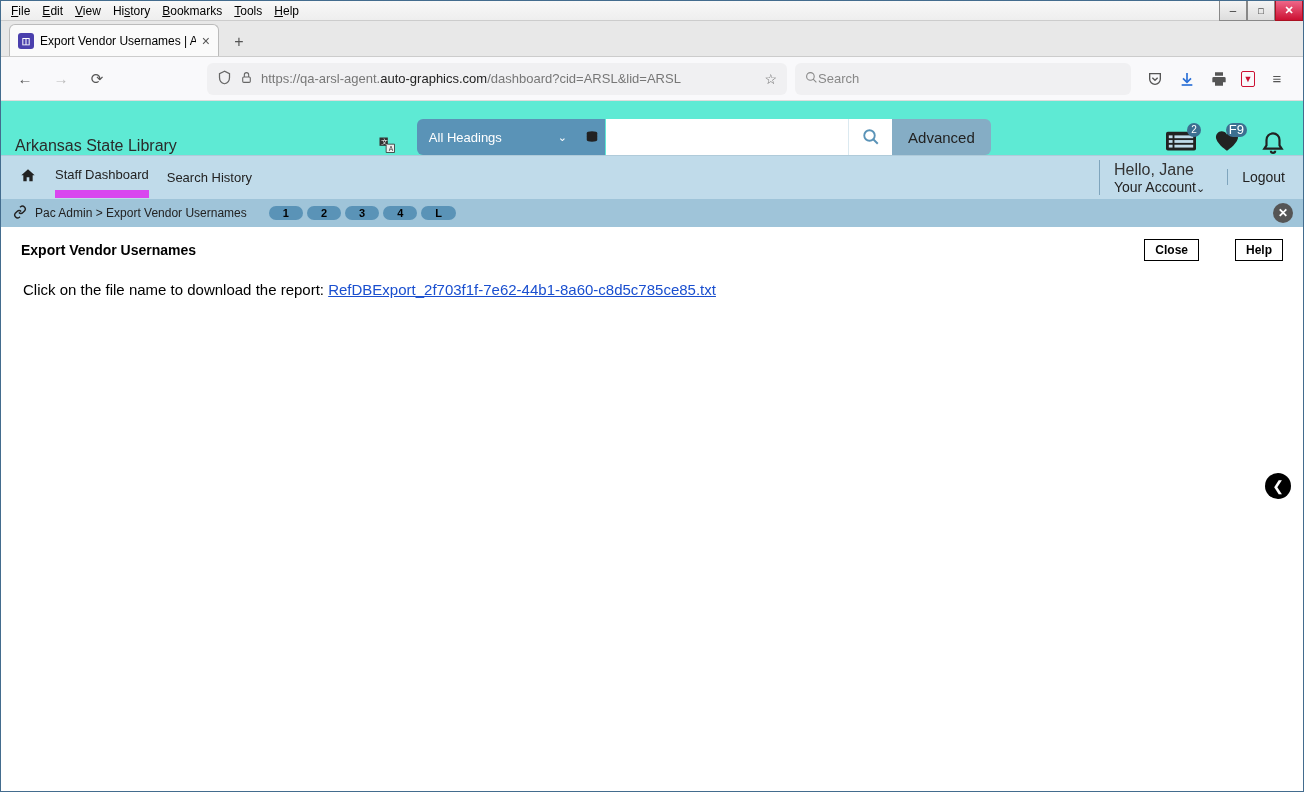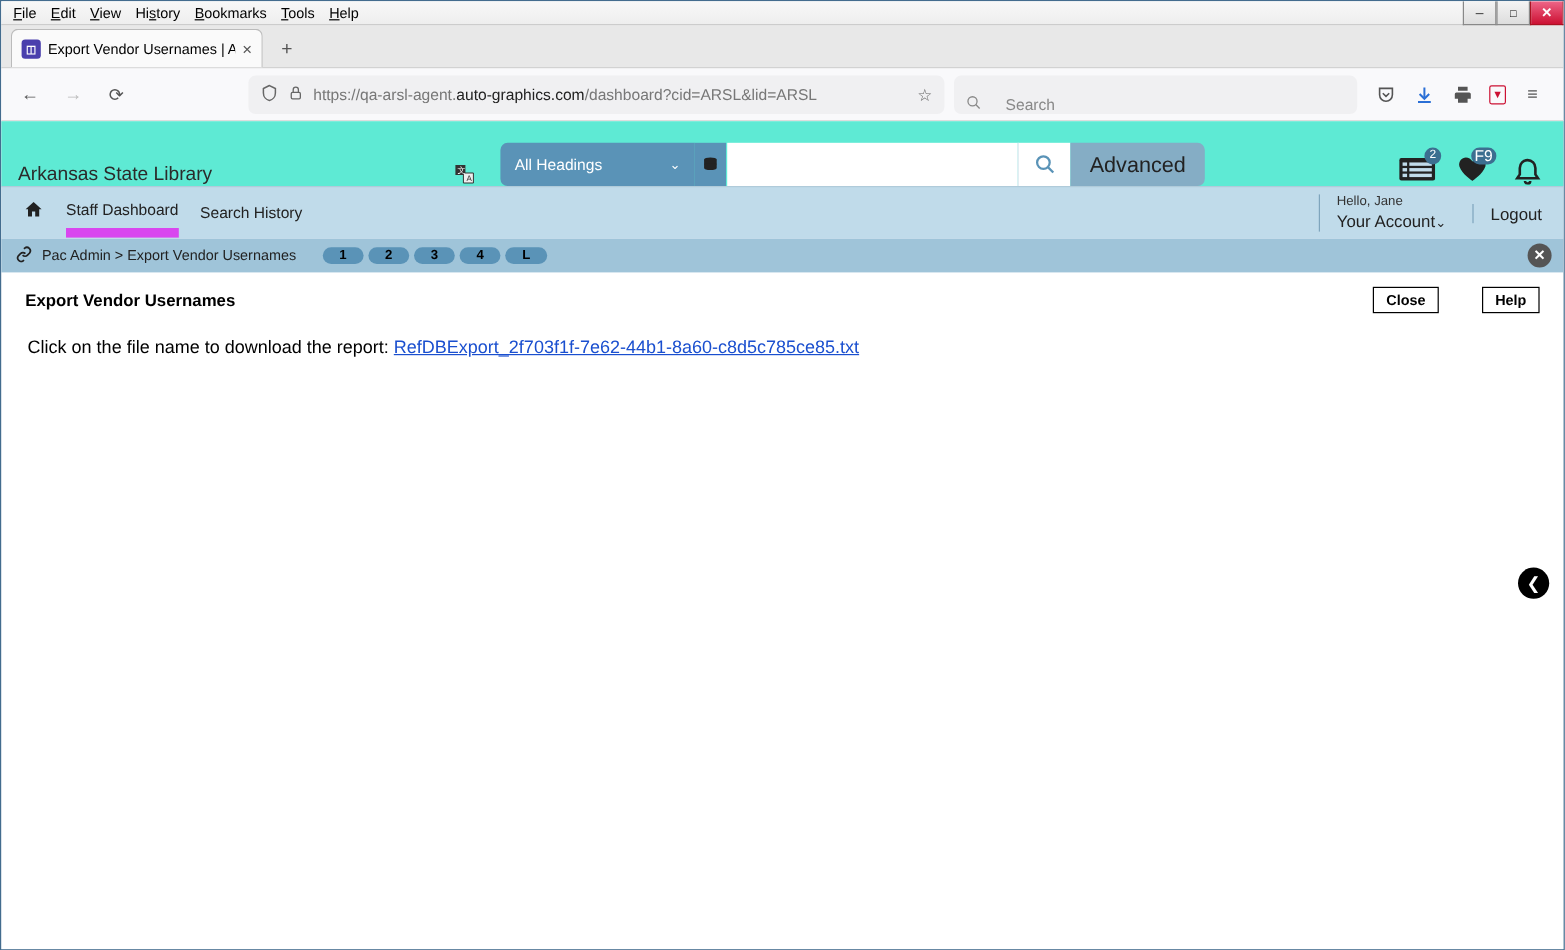--- a/index.html
+++ b/index.html
@@ -20,50 +20,50 @@
 .newtab{width:28px;height:28px;display:flex;align-items:center;justify-content:center;font-size:16px;color:#555;margin-left:6px;cursor:pointer}
 
 .urlbar{height:44px;background:#f9f9fb;border-bottom:1px solid #ddd;display:flex;align-items:center;padding:0 10px;gap:8px}
 .navbtn{width:28px;height:28px;display:flex;align-items:center;justify-content:center;color:#555;border-radius:4px;cursor:pointer;font-size:15px}
 .navbtn.dis{color:#bbb}
 .urlfield{flex:0 0 580px;height:32px;background:#f0f0f2;border-radius:6px;display:flex;align-items:center;padding:0 10px;gap:8px;font-size:13px;color:#777}
 .urlfield .lock{color:#666}
 .urlfield .url{flex:1;overflow:hidden;white-space:nowrap}
 .urlfield .url .dom{color:#222}
 .urlfield .star{color:#666;font-size:14px}
-.searchfield{flex:1;height:32px;background:#f0f0f2;border-radius:6px;display:flex;align-items:flex-end;padding:0 10px;gap:20px;font-size:13px;color:#888}
+.searchfield{flex:1;height:32px;background:#f0f0f2;border-radius:6px;display:flex;align-items:center;padding:0 10px;gap:0;font-size:13px;color:#888}
 .toolicons{display:flex;gap:12px;align-items:center;padding:0 6px}
 .toolicons .ti{width:20px;height:20px;display:flex;align-items:center;justify-content:center;color:#555;font-size:15px;cursor:pointer}
 .toolicons .ti.dl{color:#2a6fd6}
 .toolicons .ti.pk{color:#c13;border:1px solid #c13;border-radius:2px;font-size:9px;height:16px;width:14px}
 
 .apphdr{height:54px;background:#5eead4;display:flex;align-items:flex-end;padding:0 14px}
 .brand{font-size:16px;color:#2b2b2b}
 .langicon{margin-left:200px;margin-right:20px;width:20px;height:20px;display:flex;align-items:center;justify-content:center;font-size:16px}
 .langicon svg{width:20px;height:20px}
 .searchgrp{display:flex;align-items:center;height:36px}
 .filterdd{background:#5a93b7;color:#fff;border-radius:6px 0 0 6px;height:36px;display:flex;align-items:center;padding:0 12px;gap:56px;font-size:13px}
 .filterdd .chev{font-size:11px}
 .dbicon{width:26px;height:36px;background:#5a93b7;display:flex;align-items:center;justify-content:center;color:#222;font-size:13px;margin-right:1px}
 .searchinput{width:242px;height:36px;border:none;background:#fff;padding:0 8px;font-size:13px}
 .searchbtn{width:44px;height:36px;background:#fff;border:none;border-left:1px solid #dbe9f0;display:flex;align-items:center;justify-content:center;color:#5a93b7;font-size:16px}
-.advbtn{height:36px;background:#85adc5;border:none;border-radius:0 6px 6px 0;padding:0 16px;font-size:18px;color:#222}
+.advbtn{height:36px;background:#85adc5;border:none;border-radius:0 6px 6px 0;padding:0 16px;font-size:15px;color:#222}
 .hdright{margin-left:auto;display:flex;align-items:center;gap:14px}
 .hdricon{position:relative;width:32px;height:28px;display:flex;align-items:center;justify-content:center;color:#222}
 .hdricon svg{width:30px;height:26px}
 .badge{position:absolute;top:-4px;right:-4px;background:#3c6f90;color:#fff;font-size:10px;border-radius:8px;padding:0 4px;line-height:14px;min-width:14px;text-align:center}
 .badge.f9{font-size:13px;padding:0 3px}
 
 .navrow{height:44px;background:#c0dbea;display:flex;align-items:center;padding:0 18px;border-top:1px solid #b0cbda}
 .navrow .home{font-size:16px;color:#222;margin-right:18px}
 .navrow .nlink{font-size:13px;color:#222;margin-right:18px}
 .navrow .nlink.active{border-bottom:8px solid #d946ef;padding-bottom:8px;margin-bottom:-10px}
 .acct{margin-left:auto;display:flex;align-items:center;gap:22px}
 .acctblk{border-left:1px solid #7fa5bd;padding-left:14px;line-height:1.2}
-.acctblk .hello{font-size:11px;color:#333}
+.acctblk .hello{font-size:16px;color:#333}
 .acctblk .ya{font-size:14px;color:#222}
 .logout{font-size:14px;color:#222;border-left:1px solid #7fa5bd;padding-left:14px}
 
 .bcrow{height:28px;background:#9fc4d9;display:flex;align-items:center;padding:0 12px;font-size:12px;gap:8px;position:relative}
 .bcrow .linkicon{font-size:13px;color:#222}
 .bcrow .bctxt{color:#222}
 .pills{display:flex;gap:4px;margin-left:14px}
 .pill{background:#5a93b7;color:#000;font-weight:bold;border-radius:10px;padding:1px 14px;font-size:11px}
 .bcclose{position:absolute;right:10px;width:20px;height:20px;border-radius:50%;background:#555;color:#fff;display:flex;align-items:center;justify-content:center;font-size:12px;font-weight:bold}
 

